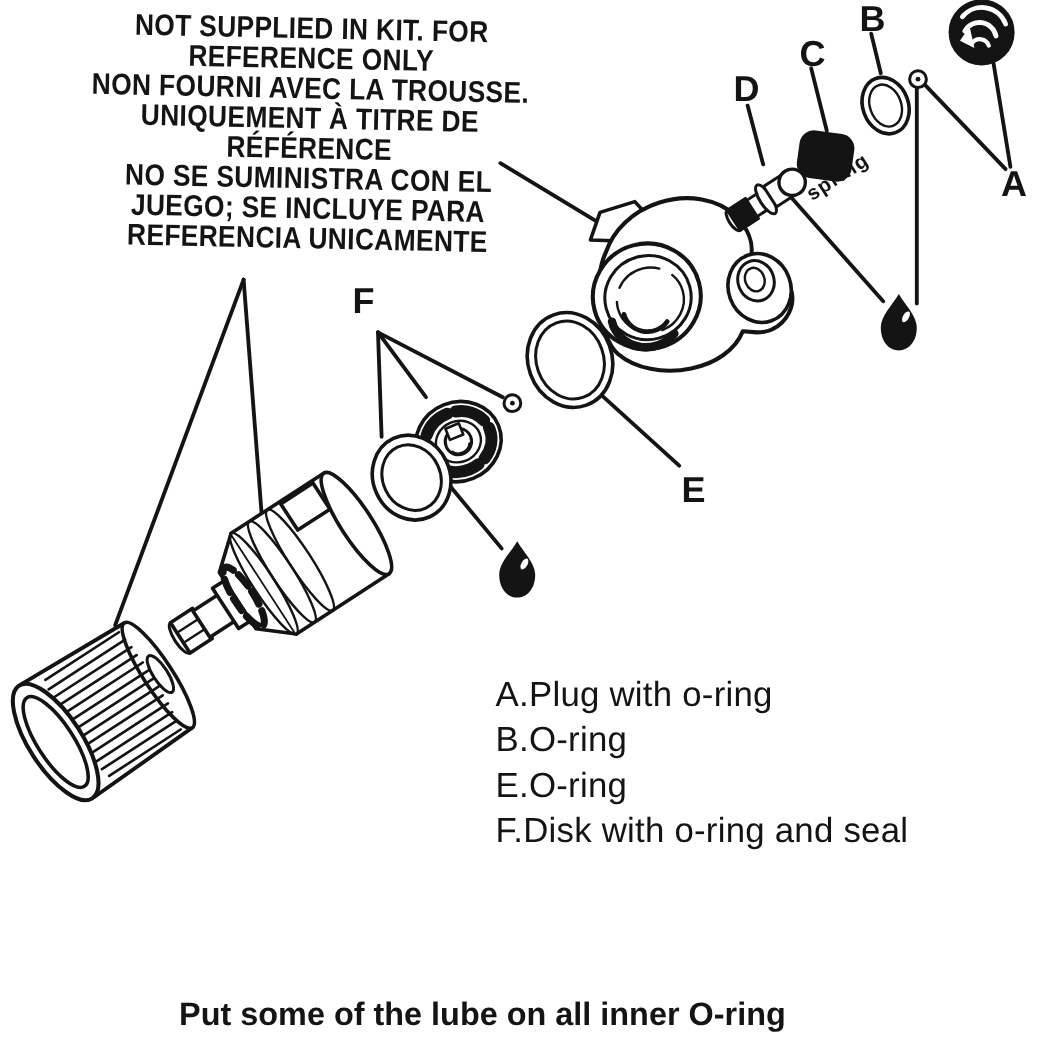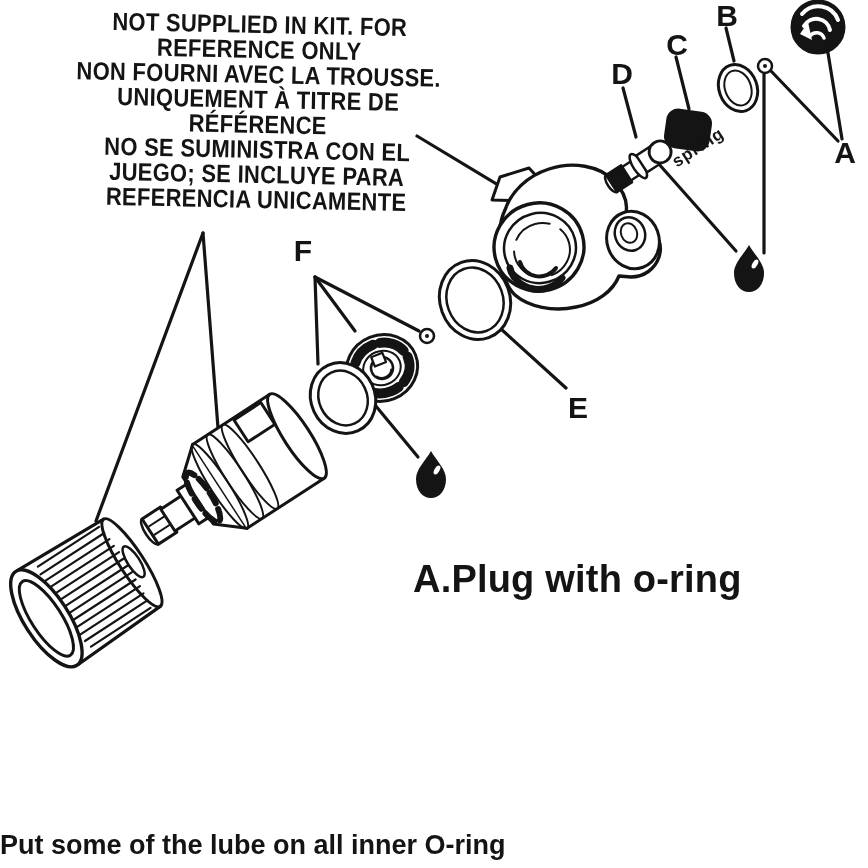--- a/index.html
+++ b/index.html
@@ -26,26 +26,26 @@
   }
   .note {
     position:absolute; left:40px; top:12px; width:440px;
     text-align:center; font-weight:bold; font-size:25px; line-height:25px;
     letter-spacing:0.3px;
     transform:rotate(1.2deg) scaleX(0.88); transform-origin:50% 0;
     white-space:nowrap;
   }
   .legend {
     position:absolute; left:413px; top:560px;
-    font-weight:bold; font-size:38px; line-height:38px; letter-spacing:0.2px;
+    font-weight:normal; font-size:29px; line-height:38px; letter-spacing:0.2px;
     white-space:nowrap;
   }
   .caption {
     position:absolute; left:0; top:830px; width:804px;
-    text-align:left; font-weight:bold; font-size:27px;
+    text-align:center; font-weight:bold; font-size:27px;
     white-space:nowrap;
   }
 </style>
 </head>
 <body>
 
 <div class="stage">
 
   <svg class="dg" width="868" height="868" viewBox="0 0 868 868">
 
@@ -185,17 +185,20 @@
     <div>NON FOURNI AVEC LA TROUSSE.</div>
     <div>UNIQUEMENT À TITRE DE</div>
     <div>RÉFÉRENCE</div>
     <div>NO SE SUMINISTRA CON EL</div>
     <div>JUEGO; SE INCLUYE PARA</div>
     <div>REFERENCIA UNICAMENTE</div>
   </div>
 
   <div class="legend">
     <div>A.Plug with o-ring</div>
+    <div>B.O-ring</div>
+    <div>E.O-ring</div>
+    <div>F.Disk with o-ring and seal</div>
   </div>
 
   <div class="caption">Put some of the lube on all inner O-ring</div>
 
 </div>
 
 </body></html>

